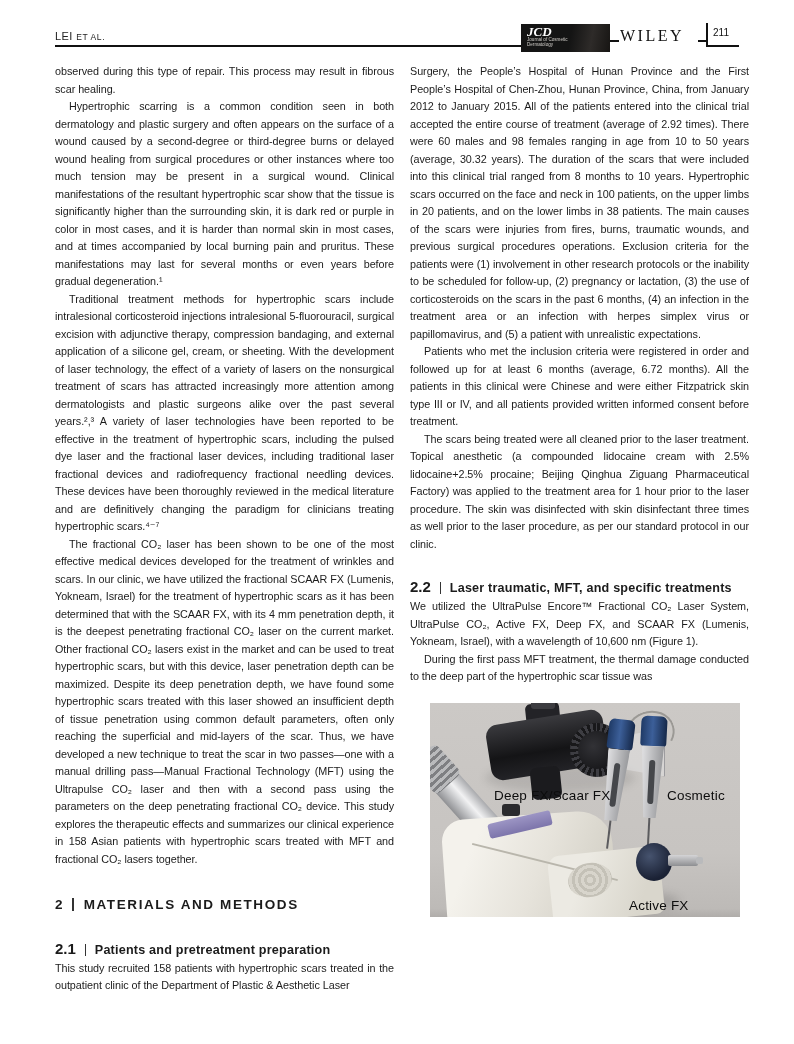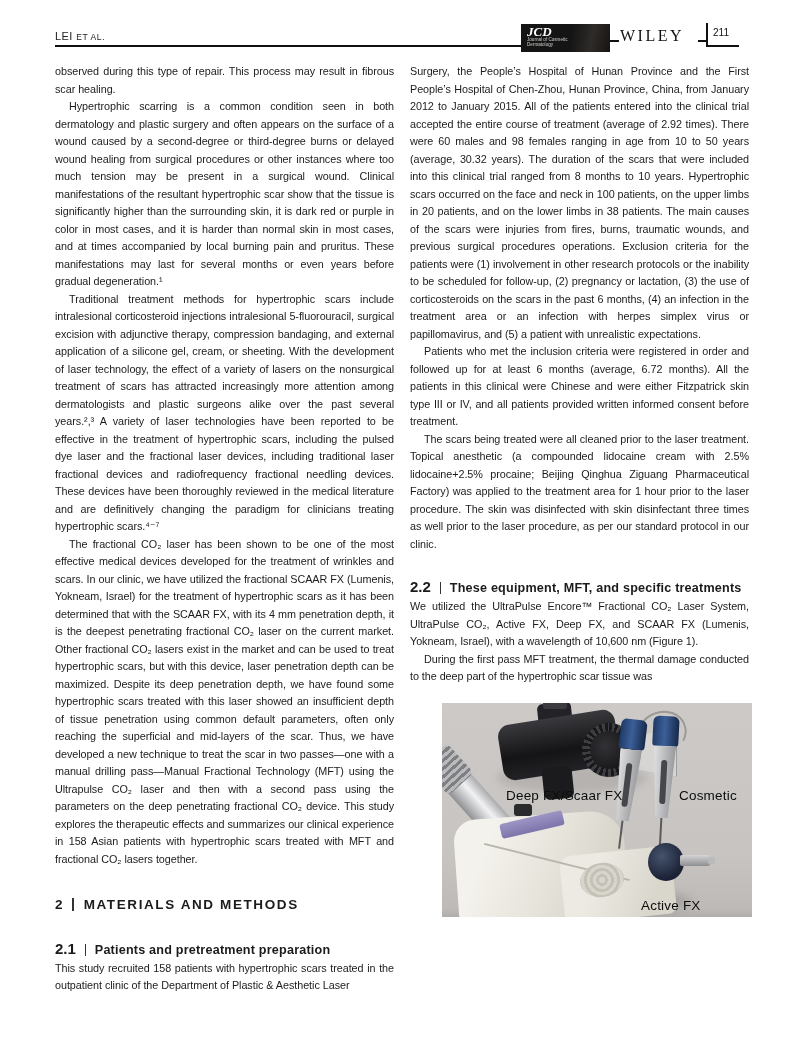--- a/index.html
+++ b/index.html
@@ -34,21 +34,21 @@
   .sec-h .pipe{display:inline-block;width:1.2px;height:13px;background:#333;margin:0 10px -2px 10px;}
   .sec-h .title{font-size:13.5px;letter-spacing:1.6px;}
   .sub-h{margin:24px 0 0 0;font-weight:bold;text-align:left;line-height:19px;}
   .sub-h .num{font-size:15px;}
   .sub-h .pipe{display:inline-block;width:1.1px;height:12px;background:#333;margin:0 9px -2px 9px;}
   .sub-h .title{font-size:12.6px;letter-spacing:.2px;}
   .after-h{margin-top:12px;}
 
   
   .figure-block{margin:17px 0 0 0;}
-  .photo{position:relative;margin-left:32px;width:310px;height:214px;overflow:hidden;
+  .photo{position:relative;margin-left:20px;width:310px;height:214px;overflow:hidden;
          background:linear-gradient(180deg,#ccc9c6 0%,#c7c4c1 70%,#bdbab7 96%,#b0adaa 100%);}
   .photo *{position:absolute;}
   .ph-shadow1{left:55px;top:60px;width:150px;height:30px;border-radius:50%;background:rgba(0,0,0,.10);filter:blur(4px);}
   .ph-shadow2{left:30px;top:185px;width:220px;height:26px;border-radius:50%;background:rgba(0,0,0,.14);filter:blur(5px);}
   
   .ph-black-body{left:58px;top:14px;width:118px;height:56px;border-radius:12px;transform:rotate(-9deg);
                  background:linear-gradient(180deg,#3a3a3e,#141416 60%,#232327);}
   .ph-black-top{left:96px;top:0px;width:34px;height:28px;border-radius:5px;background:#232327;transform:rotate(-6deg);}
   .ph-black-cap{left:101px;top:-4px;width:24px;height:10px;border-radius:3px;background:#3c3c40;}
   .ph-black-bottom{left:101px;top:64px;width:30px;height:32px;border-radius:6px;background:#1b1b1e;transform:rotate(-6deg);}
@@ -133,21 +133,21 @@
       <span class="num">2.1</span><span class="pipe"></span><span class="title">Patients and pretreatment preparation</span>
     </div>
     <p class="noindent after-h">This study recruited 158 patients with hypertrophic scars treated in the outpatient clinic of the Department of Plastic &amp; Aesthetic Laser</p>
   </div>
 
   <div class="col col-right">
     <p class="noindent">Surgery, the People’s Hospital of Hunan Province and the First People’s Hospital of Chen-Zhou, Hunan Province, China, from January 2012 to January 2015. All of the patients entered into the clinical trial accepted the entire course of treatment (average of 2.92 times). There were 60 males and 98 females ranging in age from 10 to 50 years (average, 30.32 years). The duration of the scars that were included into this clinical trial ranged from 8 months to 10 years. Hypertrophic scars occurred on the face and neck in 100 patients, on the upper limbs in 20 patients, and on the lower limbs in 38 patients. The main causes of the scars were injuries from fires, burns, traumatic wounds, and previous surgical procedures operations. Exclusion criteria for the patients were (1) involvement in other research protocols or the inability to be scheduled for follow-up, (2) pregnancy or lactation, (3) the use of corticosteroids on the scars in the past 6 months, (4) an infection in the treatment area or an infection with herpes simplex virus or papillomavirus, and (5) a patient with unrealistic expectations.</p>
     <p>Patients who met the inclusion criteria were registered in order and followed up for at least 6 months (average, 6.72 months). All the patients in this clinical were Chinese and were either Fitzpatrick skin type III or IV, and all patients provided written informed consent before treatment.</p>
     <p>The scars being treated were all cleaned prior to the laser treatment. Topical anesthetic (a compounded lidocaine cream with 2.5% lidocaine+2.5% procaine; Beijing Qinghua Ziguang Pharmaceutical Factory) was applied to the treatment area for 1 hour prior to the laser procedure. The skin was disinfected with skin disinfectant three times as well prior to the laser procedure, as per our standard protocol in our clinic.</p>
     <div class="sub-h">
-      <span class="num">2.2</span><span class="pipe"></span><span class="title">These equipment, MFT, and specific treatments</span>
+      <span class="num">2.2</span><span class="pipe"></span><span class="title">Laser traumatic, MFT, and specific treatments</span>
     </div>
     <p class="noindent after-h">We utilized the UltraPulse Encore™ Fractional CO₂ Laser System, UltraPulse CO₂, Active FX, Deep FX, and SCAAR FX (Lumenis, Yokneam, Israel), with a wavelength of 10,600 nm (Figure 1).</p>
     <p>During the first pass MFT treatment, the thermal damage conducted to the deep part of the hypertrophic scar tissue was</p>
 
     <div class="figure-block">
       <div class="photo">
         <div class="ph-shadow1"></div>
         <div class="ph-shadow2"></div>
         <div class="ph-wire"></div>
         <div class="ph-funnel"></div>

